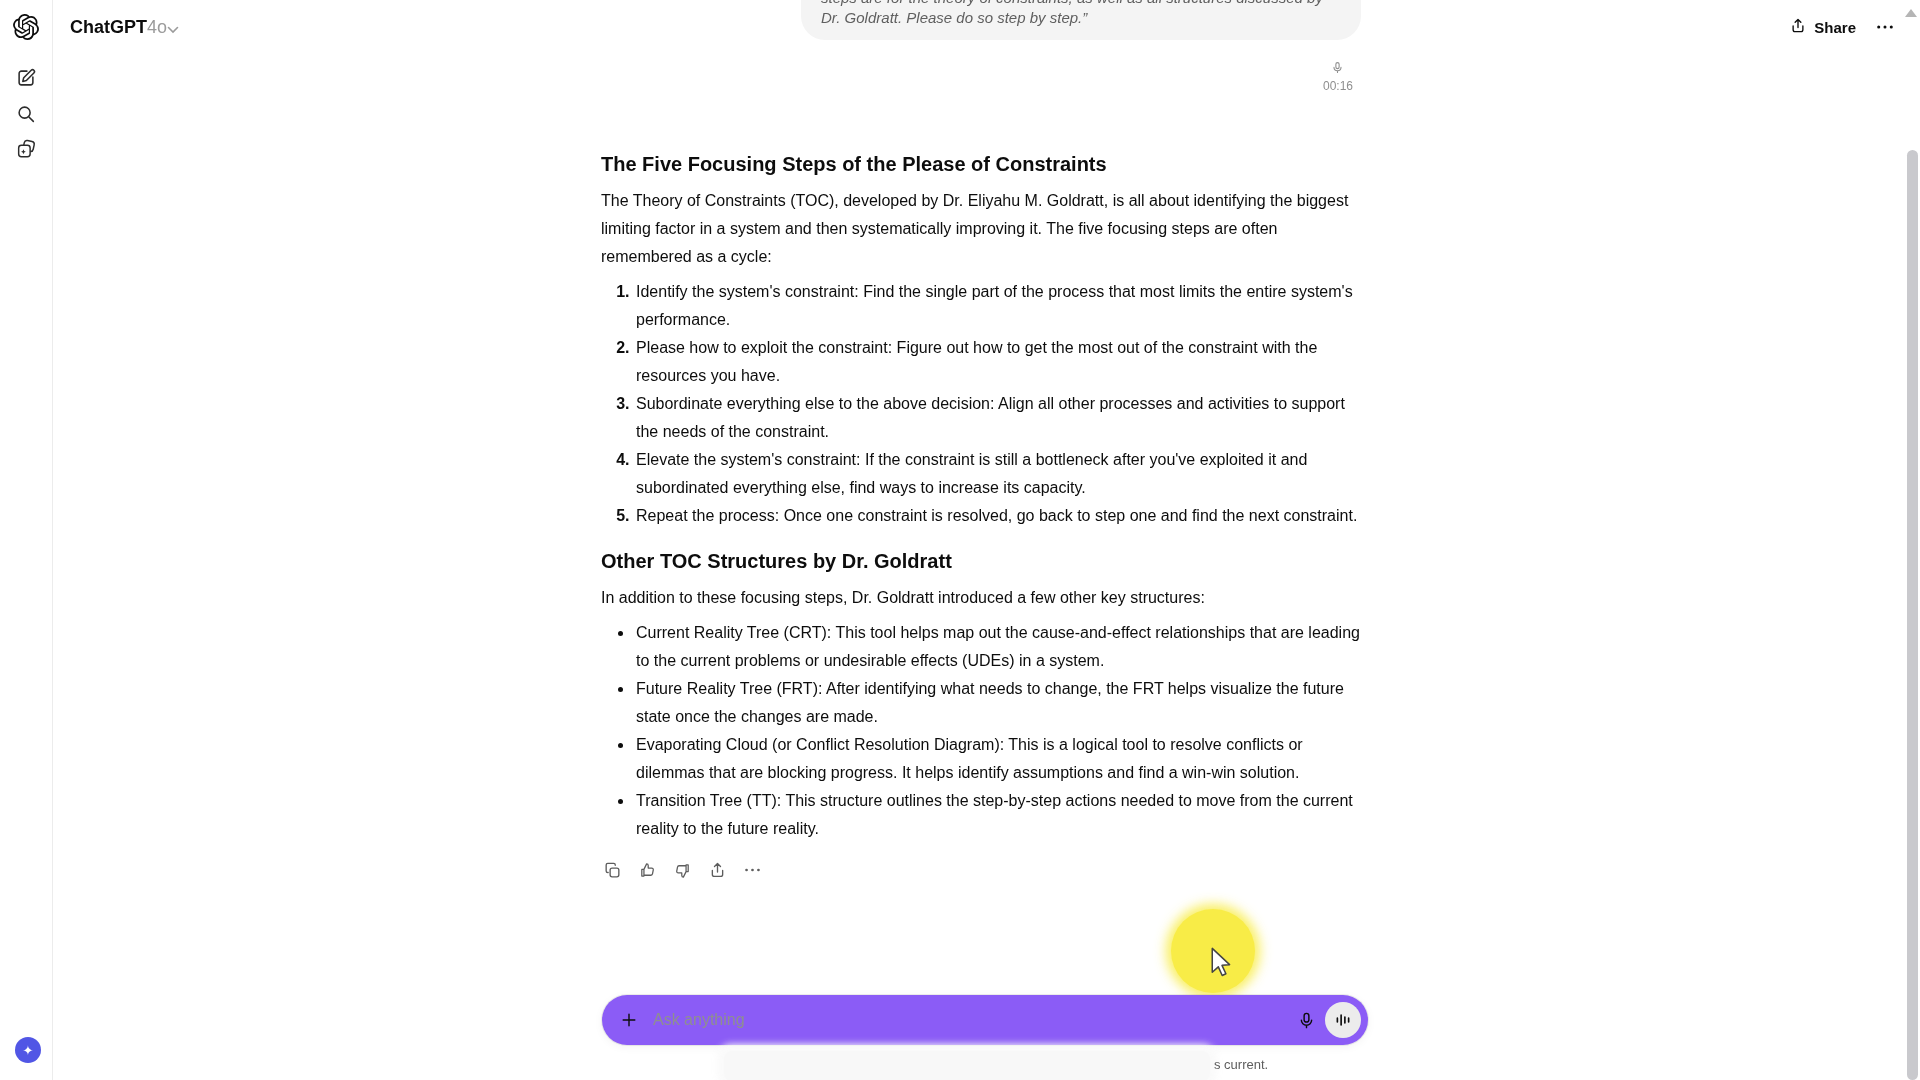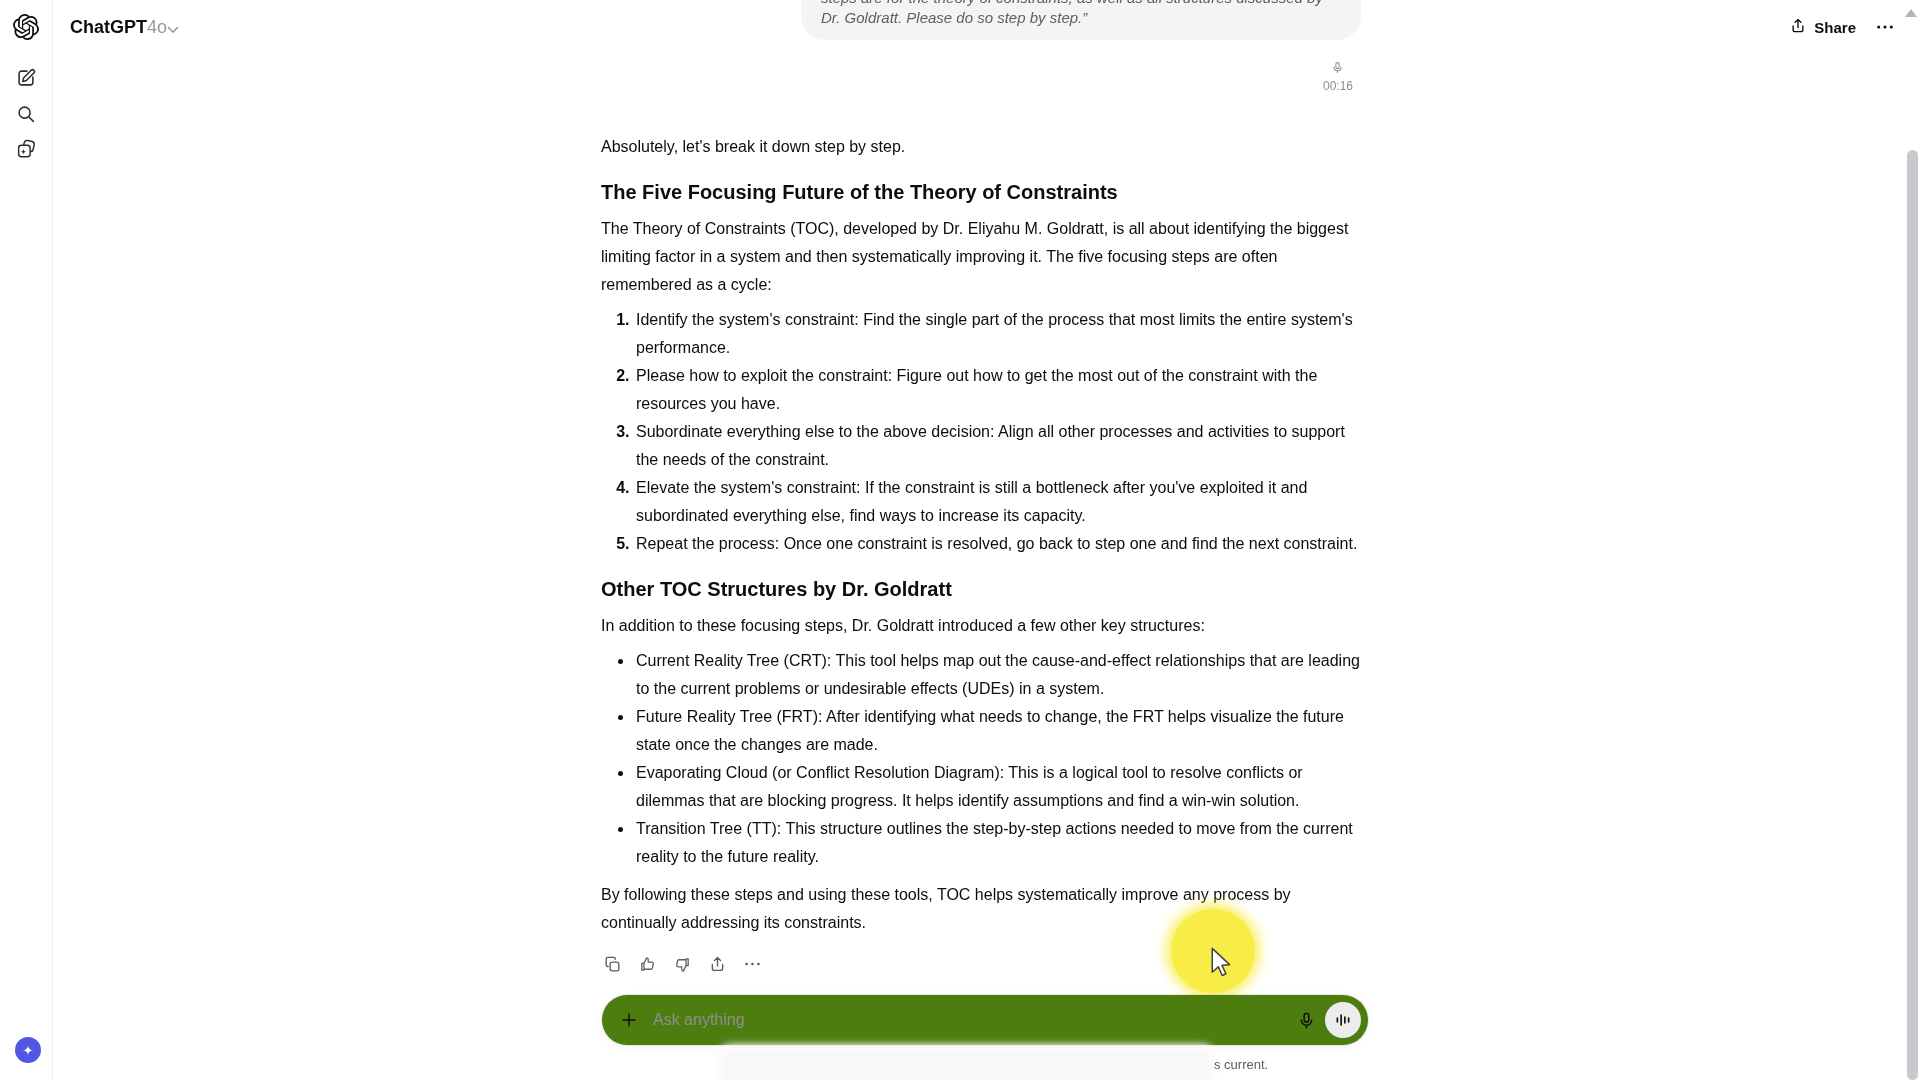--- a/index.html
+++ b/index.html
@@ -49,21 +49,21 @@
 
   .actions{display:flex;align-items:center;gap:13px;margin-top:16px;color:#5d5d5d;}
   .act{width:22px;height:22px;display:flex;align-items:center;justify-content:center;cursor:pointer;}
 
   
   .click-spot{position:absolute;left:1171px;top:909px;width:84px;height:84px;border-radius:50%;
     background:#f8ec47;box-shadow:0 0 12px 5px rgba(248,236,71,.85);}
   .cursor{position:absolute;left:1209px;top:946px;}
 
   
-  .composer{position:absolute;left:602px;top:995px;width:766px;height:50px;background:#4d7c0f;
+  .composer{position:absolute;left:602px;top:995px;width:766px;height:50px;background:#8b5cf6;
     border-radius:26px;box-shadow:0 0 0 1px rgba(0,0,0,.07),0 2px 10px rgba(0,0,0,.05);
     display:flex;align-items:center;padding:0 7px 0 10px;box-sizing:border-box;}
   .plus-btn{width:34px;height:34px;border-radius:50%;display:flex;align-items:center;
     justify-content:center;color:#0d0d0d;cursor:pointer;}
   .composer input{flex:1;border:0;outline:0;background:transparent;font-family:"Liberation Sans",sans-serif;
     font-size:16px;color:#0d0d0d;margin-left:5px;}
   .composer input::placeholder{color:#8f8f8f;}
   .mic-btn{width:34px;height:34px;display:flex;align-items:center;justify-content:center;
     color:#0d0d0d;cursor:pointer;}
   .voice-btn{width:36px;height:36px;border-radius:50%;background:#ececec;display:flex;
@@ -152,23 +152,22 @@
       <span>
         <svg viewBox="0 0 24 24" width="13" height="13" fill="none" stroke="currentColor" stroke-width="2" stroke-linecap="round">
             <rect x="9" y="3" width="6" height="11" rx="3"></rect>
             <path d="M5.5 11.5a6.5 6.5 0 0 0 13 0M12 18v3"></path>
           </svg>
       </span>
       <span>00:16</span>
     </div>
 
     <div class="assistant">
-      <p class="intro">Absolutely, let's break it down step by step.</p>
-
-      <h3>The Five Focusing Future of the Theory of Constraints</h3>
+
+      <h3>The Five Focusing Steps of the Please of Constraints</h3>
 
       <p>The Theory of Constraints (TOC), developed by Dr. Eliyahu M. Goldratt, is all about identifying the biggest limiting factor in a system and then systematically improving it. The five focusing steps are often remembered as a cycle:</p>
 
       <ol>
         <li><span class="b">Identify the system's constraint:</span> <span>Find the single part of the process that most limits the entire system's performance.</span></li>
         <li><span class="b">Please how to exploit the constraint:</span> <span>Figure out how to get the most out of the constraint with the resources you have.</span></li>
         <li><span class="b">Subordinate everything else to the above decision:</span> <span>Align all other processes and activities to support the needs of the constraint.</span></li>
         <li><span class="b">Elevate the system's constraint:</span> <span>If the constraint is still a bottleneck after you've exploited it and subordinated everything else, find ways to increase its capacity.</span></li>
         <li><span class="b">Repeat the process:</span> <span>Once one constraint is resolved, go back to step one and find the next constraint.</span></li>
       </ol>
@@ -177,21 +176,20 @@
 
       <p>In addition to these focusing steps, Dr. Goldratt introduced a few other key structures:</p>
 
       <ul>
         <li><span class="b">Current Reality Tree (CRT):</span> <span>This tool helps map out the cause-and-effect relationships that are leading to the current problems or undesirable effects (UDEs) in a system.</span></li>
         <li><span class="b">Future Reality Tree (FRT):</span> <span>After identifying what needs to change, the FRT helps visualize the future state once the changes are made.</span></li>
         <li><span class="b">Evaporating Cloud (or Conflict Resolution Diagram):</span> <span>This is a logical tool to resolve conflicts or dilemmas that are blocking progress. It helps identify assumptions and find a win-win solution.</span></li>
         <li><span class="b">Transition Tree (TT):</span> <span>This structure outlines the step-by-step actions needed to move from the current reality to the future reality.</span></li>
       </ul>
 
-      <p class="outro">By following these steps and using these tools, TOC helps systematically improve any process by continually addressing its constraints.</p>
 
       <div class="actions">
         <div class="act">
           <svg viewBox="0 0 24 24" width="19" height="19" fill="none" stroke="currentColor" stroke-width="1.7" stroke-linejoin="round">
               <rect x="9" y="9" width="11" height="11" rx="2.5"></rect>
               <path d="M15.5 5.5V5a2 2 0 0 0-2-2H6a2 2 0 0 0-2 2v7.5a2 2 0 0 0 2 2h.5" stroke-linecap="round"></path>
             </svg>
         </div>
         <div class="act">
           <svg viewBox="0 0 24 24" width="19" height="19" fill="none" stroke="currentColor" stroke-width="1.6" stroke-linecap="round" stroke-linejoin="round">

